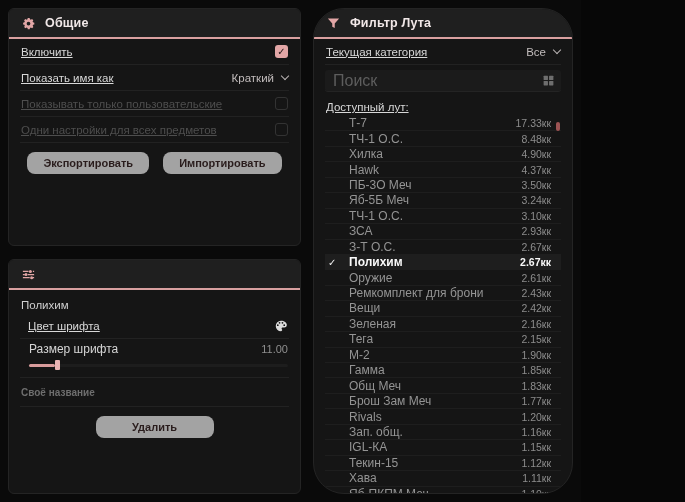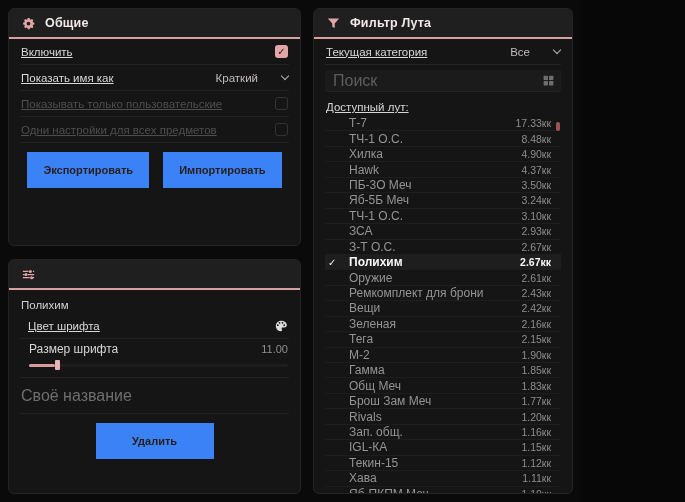--- a/index.html
+++ b/index.html
@@ -28,43 +28,44 @@
     border-bottom:1px solid #222222;padding:2px 1px;
   }
   .srow .lbl{color:#d8d8d8;font-size:11.5px;text-decoration:underline;}
   .srow.disabled .lbl{color:#4e4e4e;}
   .checkbox{
     width:13px;height:13px;border-radius:3px;background:#e2a6a6;
     display:flex;align-items:center;justify-content:center;
     color:#201414;font-size:10px;line-height:1;font-family:"DejaVu Sans",sans-serif;
   }
   .checkbox.off{background:transparent;border:1px solid #333;color:transparent;}
-  .select{display:flex;align-items:center;gap:24px;color:#c2bcbc;font-size:11.5px;cursor:default;}
+  .select{display:flex;align-items:center;gap:8px;color:#c2bcbc;font-size:11.5px;cursor:default;}
   .chev{width:6px;height:6px;border-right:1.6px solid #b9b3b3;border-bottom:1.6px solid #b9b3b3;
     transform:rotate(45deg);margin-top:-3px;}
   .btnrow{display:flex;justify-content:center;gap:14px;padding:9px 0 6px;}
   .pinkbtn{
-    background:#3b82f6;color:#2a1d1d;border:none;border-radius:0;
-    font-size:11px;font-weight:bold;padding:12px 16px;min-width:118px;
+    background:#a3a3a3;color:#2a1d1d;border:none;border-radius:8px;
+    font-size:11px;font-weight:bold;padding:5px 16px;min-width:118px;
     font-family:"Liberation Sans",sans-serif;cursor:pointer;
   }
   .item-name-lbl{color:#cfcfcf;font-size:11.5px;padding:9px 1px 2px;}
   .indent{padding-left:8px;gap:40px;}
   .palette-ic{width:14px;height:14px;display:flex;}
   .sizeblock{border-bottom:1px solid #222;padding:3px 1px 7px;}
   .sizehead{display:flex;justify-content:space-between;align-items:center;padding-left:8px;}
   .sizeval{color:#8f8f8f;font-size:11px;}
   .slider{position:relative;height:10px;margin:4px 0 0 8px;display:flex;align-items:center;cursor:pointer;}
   .slider .track{width:100%;height:3px;background:#1d1d1d;border-radius:2px;}
   .slider .fill{position:absolute;left:0;width:10%;height:3px;background:#d89c9c;border-radius:2px;}
   .slider .thumb{position:absolute;left:10%;width:5px;height:10px;background:#e8b4b4;border-radius:1px;}
   .textinput{
     background:transparent;border:none;border-bottom:1px solid #222;outline:none;
-    color:#cfcfcf;font-size:16px;padding:9px 1px 8px;width:100%;
+    color:#cfcfcf;font-size:10px;padding:9px 1px 8px;width:100%;
     font-family:"Liberation Sans",sans-serif;
+    font-weight:bold;
   }
   .textinput::placeholder{color:#6e6e6e;}
   .searchwrap{
     display:flex;align-items:center;background:#1b1b1b;border-radius:3px;
     margin:5px 0;padding:0 6px;height:22px;border-bottom:1px solid #242424;
   }
   .searchwrap input{
     flex:1;background:transparent;border:none;outline:none;color:#cfcfcf;
     font-size:16px;font-family:"Liberation Sans",sans-serif;
   }
@@ -165,21 +166,21 @@
         </div>
         <input class="textinput" placeholder="Своё название" style="">
         <div class="btnrow">
           <button class="pinkbtn">Удалить</button>
         </div>
       </div>
     </div>
   </div>
 
   <div class="col-right">
-    <div class="panel" style="flex:1;">
+    <div class="panel" style="flex:1;border-radius:31px;">
       <div class="panel-header">
         <span class="hicon">
           <svg viewBox="0 0 24 24" width="15" height="15">
               <path fill="#e2a6a6" d="M3 4h18l-7 8v7l-4-2v-5L3 4z"></path>
             </svg>
         </span>
         <span class="htitle">Фильтр Лута</span>
       </div>
       <div class="panel-body">
         <div class="srow">

